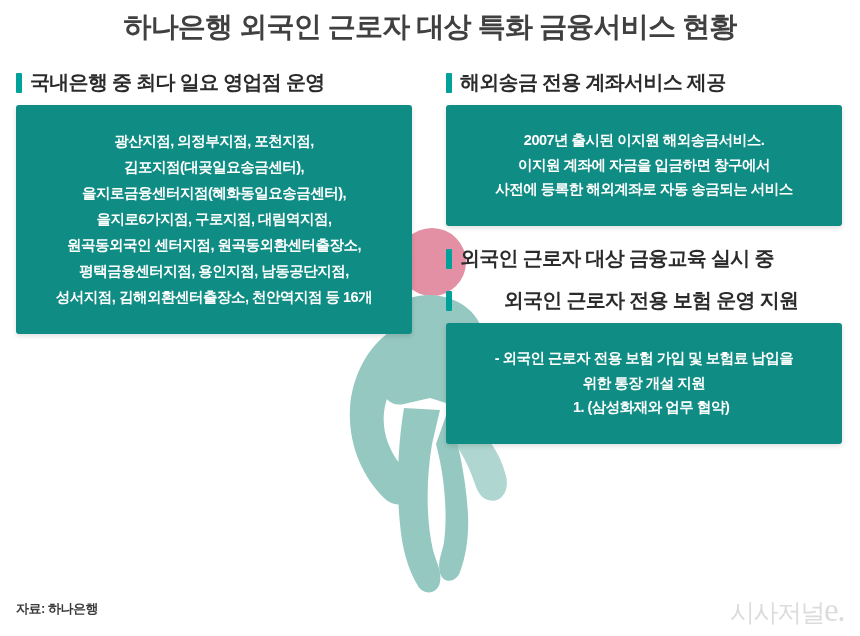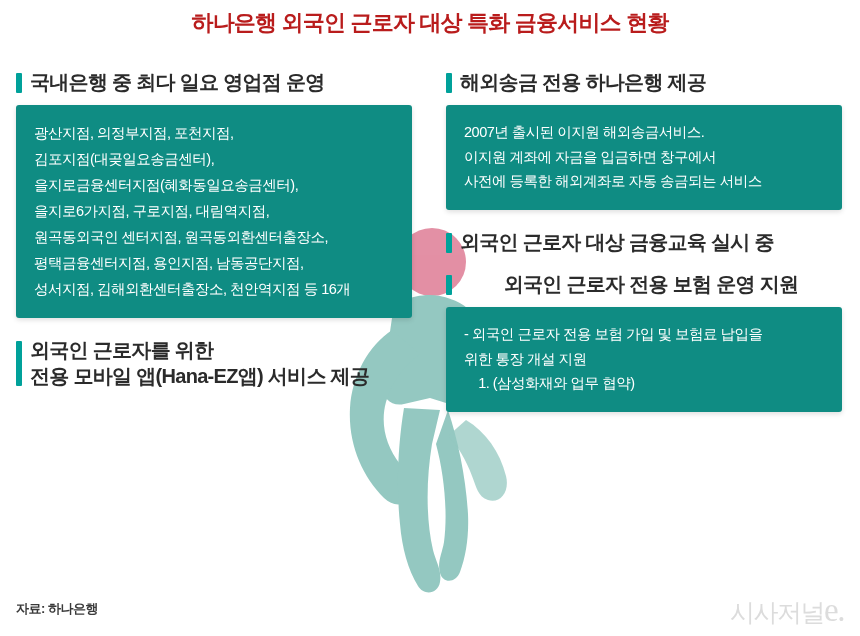--- a/index.html
+++ b/index.html
@@ -39,23 +39,23 @@
   .title-bar {
     position: absolute;
     left: 0;
     top: 10px;
     width: 860px;
     text-align: center;
     z-index: 5;
   }
   .main-title {
     display: inline-block;
-    font-size: 22px;
-    font-weight: bold;
-    color: #b91c1c;
+    font-size: 28px;
+    font-weight: bold;
+    color: #404040;
     letter-spacing: -0.8px;
     line-height: 1.2;
     white-space: nowrap;
   }
 
   
   .columns {
     position: absolute;
     left: 0;
     top: 70px;
@@ -96,26 +96,27 @@
   
   .panel {
     background: #0F8C83;
     color: #ffffff;
     border-radius: 3px;
     padding: 15px 18px 16px 18px;
     box-shadow: 0 2px 5px rgba(0,0,0,0.13);
     margin-bottom: 20px;
   }
   .panel p {
-    margin: 0;
+    margin: 8px;
     font-size: 14.5px;
-    font-weight: normal;
+    font-weight: bold;
     line-height: 1.72;
     letter-spacing: -0.5px;
     white-space: pre-wrap;
+    text-align: center;
   }
   .panel p.bullet {
     text-indent: 0;
   }
 
   .panel-branches p { line-height: 1.80; }
 
   
   .sec-block { margin-bottom: 16px; }
 
@@ -199,30 +200,28 @@
 김포지점(대곶일요송금센터),
 을지로금융센터지점(혜화동일요송금센터),
 을지로6가지점, 구로지점, 대림역지점,
 원곡동외국인 센터지점, 원곡동외환센터출장소,
 평택금융센터지점, 용인지점, 남동공단지점,
 성서지점, 김해외환센터출장소, 천안역지점 등 16개</p>
         </div>
       </div>
 
       <div class="sec-block">
-        <h2 class="sec-head" style="white-space: pre-line;">외국인 근로자를 위한
-전용 모바일 앱(Hana-EZ앱) 서비스 제공</h2>
       </div>
 
     </div>
 
     <div class="col col-right">
 
       <div class="sec-block">
-        <h2 class="sec-head" style="white-space: pre-line;">해외송금 전용 하나은행 제공</h2>
+        <h2 class="sec-head" style="white-space: pre-line;">해외송금 전용 계좌서비스 제공</h2>
         <div class="panel">
           <p>2007년 출시된 이지원 해외송금서비스.
 이지원 계좌에 자금을 입금하면 창구에서
 사전에 등록한 해외계좌로 자동 송금되는 서비스</p>
         </div>
       </div>
 
       <div class="sec-block">
         <h2 class="sec-head" style="white-space: pre-line;">외국인 근로자 대상 금융교육 실시 중</h2>
       </div>

